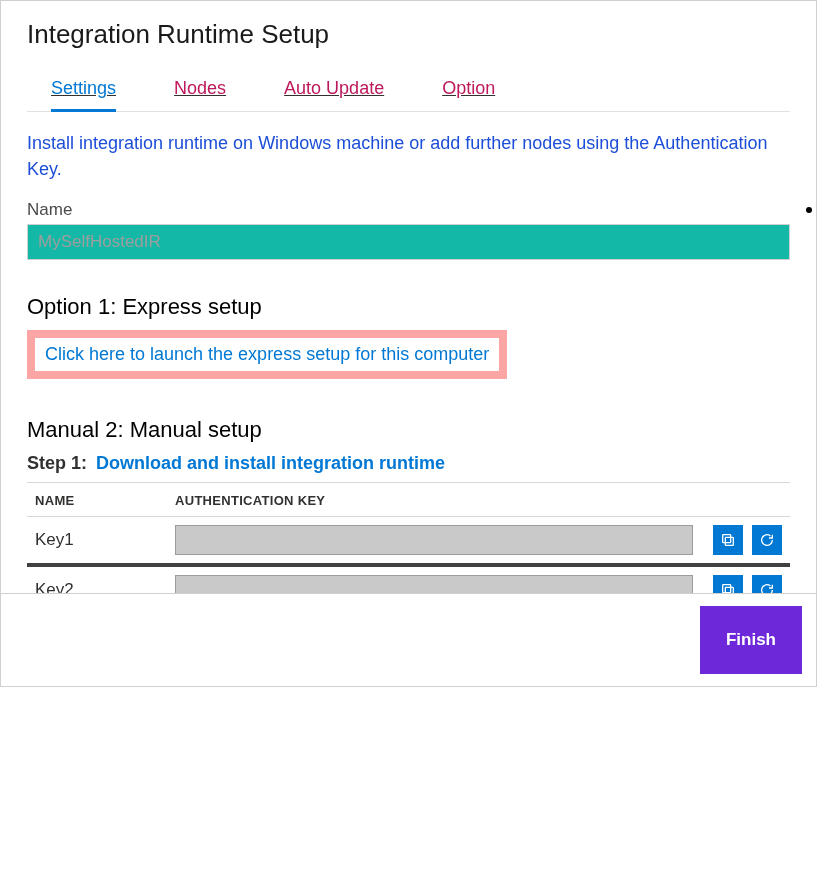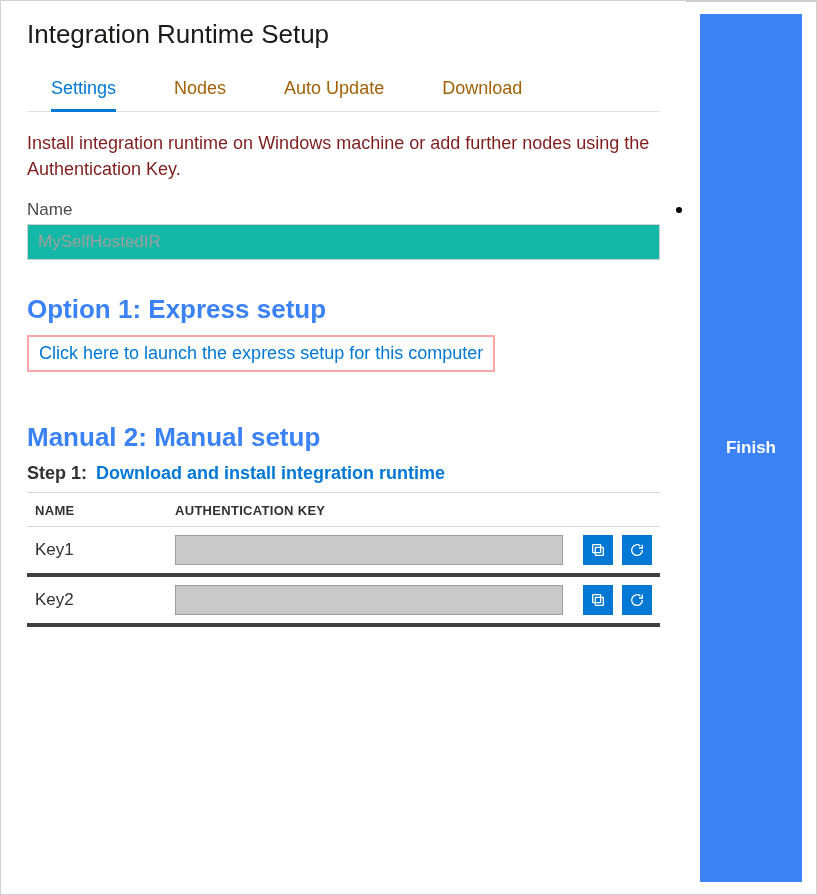--- a/index.html
+++ b/index.html
@@ -4,59 +4,60 @@
 <style>
   * { box-sizing: border-box; }
   html, body {
     margin: 0; padding: 0;
     font-family: "Segoe UI", -apple-system, Arial, sans-serif;
     color: #323130;
     background: #fff;
   }
   .panel {
     width: 817px;
-    height: 895px;
+    height: 687px;
     border: 1px solid #d0d0d0;
     position: relative;
     display: flex;
-    flex-direction: row;
+    flex-direction: column;
   }
   .content {
     padding: 18px 26px 0 26px;
     flex: 1 1 auto;
     overflow: hidden;
   }
   h1.title {
     font-size: 26px;
     font-weight: 400;
     margin: 0 0 22px 0;
     color: #1b1a19;
   }
   .tabs {
     display: flex;
     gap: 58px;
     border-bottom: 1px solid #e1e1e1;
     padding-left: 24px;
     margin-bottom: 18px;
+    text-decoration: underline;
   }
   .tab {
     font-size: 18px;
     padding: 6px 0 10px 0;
-    color: #a16207;
+    color: #be185d;
     cursor: pointer;
     border-bottom: 3px solid transparent;
     margin-bottom: -1px;
   }
   .tab.active {
     color: #0078d4;
     border-bottom-color: #0078d4;
   }
   .intro {
     font-size: 18px;
-    color: #7f1d1d;
+    color: #1d4ed8;
     line-height: 1.45;
     margin-bottom: 18px;
   }
   .field-label {
     font-size: 17px;
     color: #4b4b4b;
     margin-bottom: 4px;
     display: flex;
     align-items: center;
     justify-content: space-between;
@@ -71,30 +72,30 @@
     width: 100%;
     height: 36px;
     border: 1px solid #d0d0d0;
     padding: 4px 10px;
     font-size: 17px;
     color: #323130;
     background: #14b8a6;
   }
   .name-input::placeholder { color: #9e9e9e; }
   .section-heading {
-    font-size: 26px;
-    font-weight: 700;
+    font-size: 22px;
+    font-weight: 400;
     margin: 34px 0 10px 0;
-    color: #3b82f6;
+    color: #000000;
   }
   .highlight-box {
     display: inline-block;
-    border: 2px solid #fca5a5;
+    border: 8px solid #fca5a5;
     padding: 6px 10px;
-    margin-bottom: 16px;
+    margin-bottom: 4px;
   }
   .link {
     color: #0078d4;
     font-size: 18px;
     cursor: pointer;
   }
   .step-line {
     font-size: 18px;
     color: #323130;
     margin: 10px 0 8px 0;
@@ -140,42 +141,42 @@
   }
   .icon-btn svg { fill: none; stroke: #fff; stroke-width: 2; }
   .actions-col { width: 80px; white-space: nowrap; text-align: right; }
   .footer {
     border-top: 1px solid #d0d0d0;
     display: flex;
     justify-content: flex-end;
     padding: 12px 14px;
   }
   .primary-btn {
-    background: #3b82f6;
+    background: #6d28d9;
     color: #fff;
     font-size: 17px;
     font-weight: 600;
     border: none;
-    padding: 11px 26px;
+    padding: 24px 26px;
     cursor: pointer;
   }
 </style>
 </head>
 <body>
 
 <div class="panel">
   <div class="content">
 
     <h1 class="title">Integration Runtime Setup</h1>
 
     <div class="tabs">
       <div class="tab active">Settings</div>
       <div class="tab">Nodes</div>
       <div class="tab">Auto Update</div>
-      <div class="tab">Download</div>
+      <div class="tab">Option</div>
     </div>
 
     <div class="intro">Install integration runtime on Windows machine or add further nodes using the Authentication Key.</div>
 
     <div class="field-label">
       <span>Name</span>
       <span class="info-dot"></span>
     </div>
     <input class="name-input" type="text" placeholder="MySelfHostedIR" style="">
 

